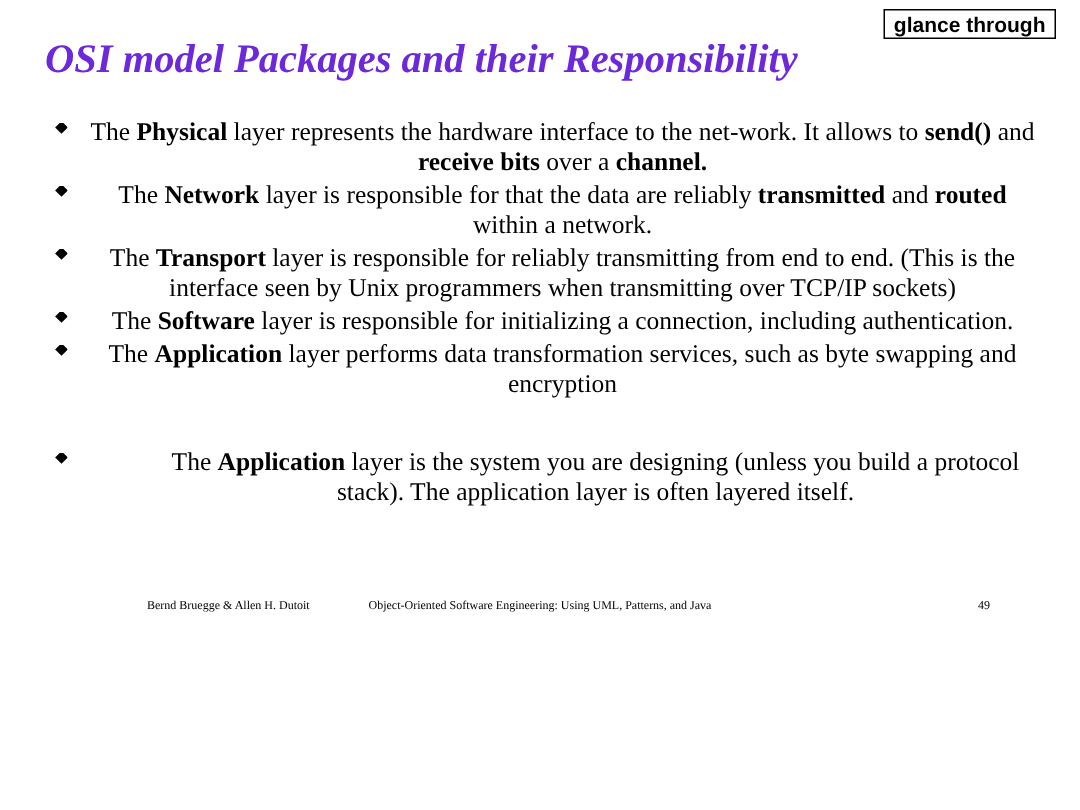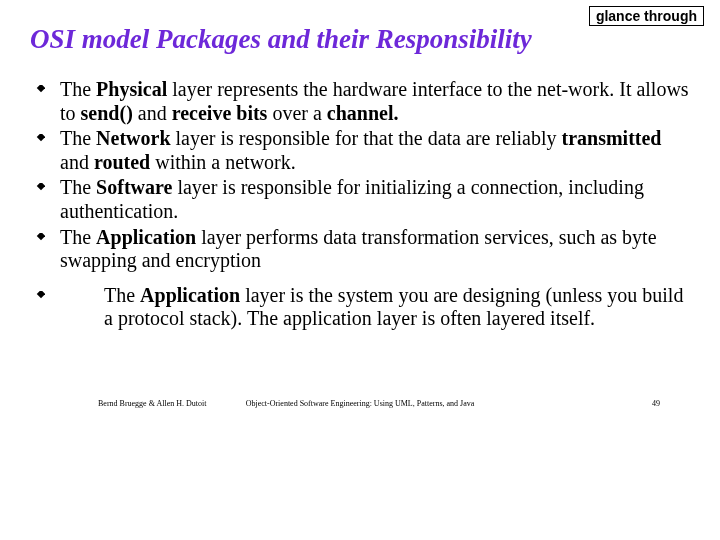--- a/index.html
+++ b/index.html
@@ -10,24 +10,24 @@
     font-family: Arial, Helvetica, sans-serif; font-weight: bold; font-size: 14px;
     border: 1px solid #000; padding: 1px 6px; background: #fff;
   }
   .title {
     position: absolute; top: 24px; left: 30px;
     font-family: "Times New Roman", serif; font-style: italic; font-weight: bold;
     font-size: 27px; color: #6d28d9;
   }
   .body {
     position: absolute; top: 78px; left: 34px; right: 30px;
-    font-size: 20px; line-height: 1.18;
+    font-size: 17px; line-height: 1.18; text-align: center;
   }
   .item { display: flex; margin-bottom: 2px; }
-  .item.gap { margin-top: 11px; gap: 44px; }
+  .item.gap { margin-top: 32px; gap: 44px; }
   .bul { flex: 0 0 26px; text-align: left; padding-left: 2px; }
   .bul svg { display: inline-block; vertical-align: 2px; }
   .txt { flex: 1; }
   .txt b { font-weight: bold; }
   .footer {
     position: absolute; bottom: 20px; left: 0; right: 0;
     display: flex; align-items: baseline;
     font-family: "Times New Roman", serif; font-size: 8px;
   }
   .footer .left { position: absolute; left: 78px; padding-left: 20px; }
@@ -53,20 +53,26 @@
     <div class="item">
       <span class="bul"><svg width="9" height="9">
             <rect x="2" y="0" width="6" height="6" transform="rotate(45 5 3)" fill="#000"></rect>
           </svg></span>
       <span class="txt">The <b>Network</b> layer is responsible for that the data are reliably <b>transmitted</b> and <b>routed</b> within a network.</span>
     </div>
     <div class="item">
       <span class="bul"><svg width="9" height="9">
             <rect x="2" y="0" width="6" height="6" transform="rotate(45 5 3)" fill="#000"></rect>
           </svg></span>
+      <span class="txt">The <b>Transport</b> layer is responsible for reliably transmitting from end to end. (This is the interface seen by Unix programmers when transmitting over TCP/IP sockets)</span>
+    </div>
+    <div class="item">
+      <span class="bul"><svg width="9" height="9">
+            <rect x="2" y="0" width="6" height="6" transform="rotate(45 5 3)" fill="#000"></rect>
+          </svg></span>
       <span class="txt">The <b>Software</b> layer is responsible for initializing a connection, including authentication.</span>
     </div>
     <div class="item">
       <span class="bul"><svg width="9" height="9">
             <rect x="2" y="0" width="6" height="6" transform="rotate(45 5 3)" fill="#000"></rect>
           </svg></span>
       <span class="txt">The <b>Application</b> layer performs data transformation services, such as byte swapping and encryption</span>
     </div>
     <div class="item gap">
       <span class="bul"><svg width="9" height="9">

